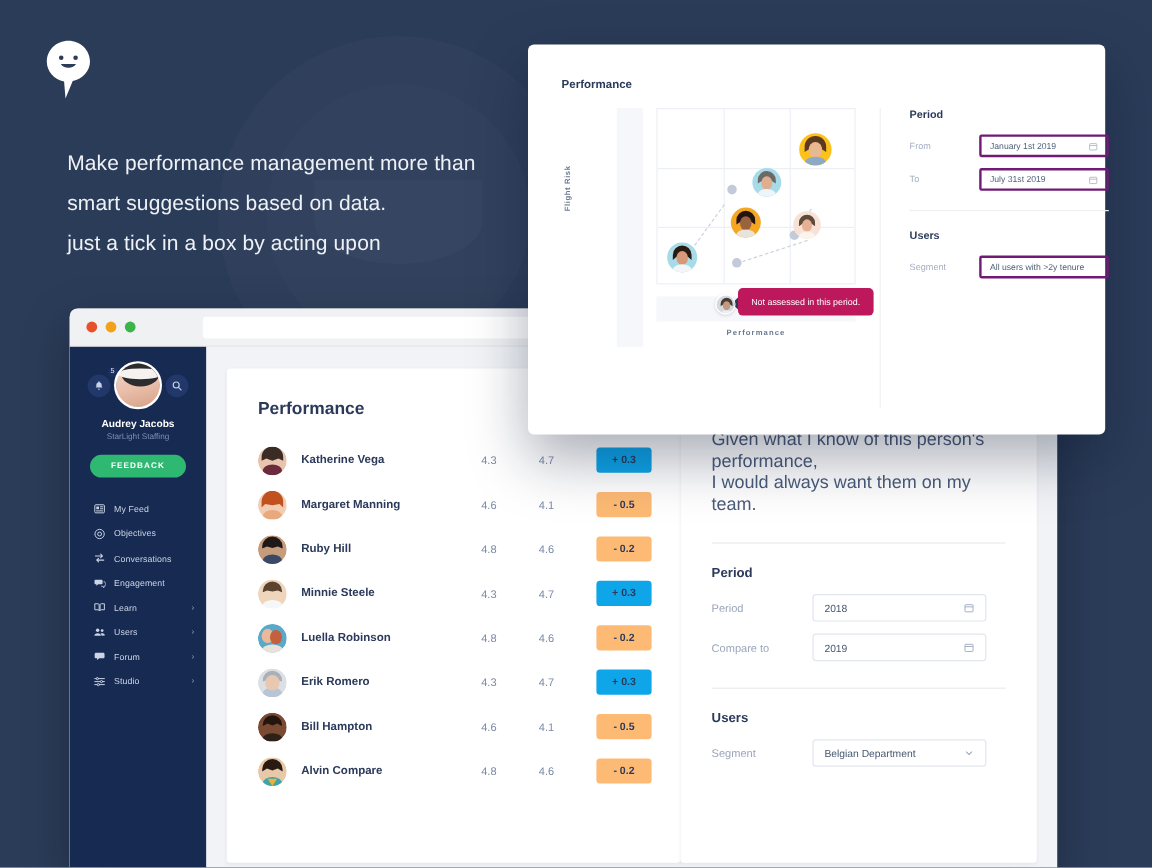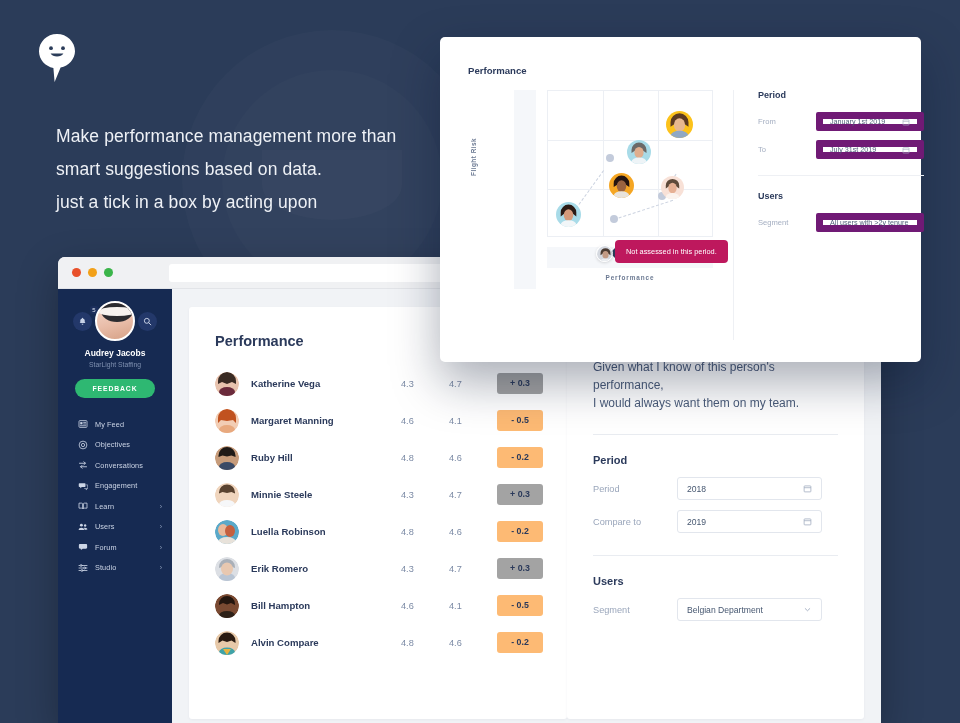--- a/index.html
+++ b/index.html
@@ -271,32 +271,32 @@
     width: 46px;
     height: 21px;
     line-height: 21px;
     border-radius: 3px;
     text-align: center;
     font-size: 8.8px;
     font-weight: 700;
     color: #2b3a5b;
     flex-shrink: 0;
   }
-  .delta-up { background: #a3a3a3; }
+  .delta-up { background: #0ea5e9; }
   .delta-down { background: #fdba74; }
 
   
   .sec-title {
     font-size: 11px;
     font-weight: 700;
     color: #2b3a5b;
     margin-bottom: 11px;
   }
   .question-text {
-    font-size: 12px;
+    font-size: 15px;
     line-height: 18px;
     color: #4b5c7a;
   }
   .divider {
     height: 1px;
     background: #e9ecf1;
     margin: 22px 0 19px 0;
   }
   .field-row {
     display: flex;
@@ -466,21 +466,21 @@
     margin-bottom: 9px;
   }
   .fc-field-label {
     width: 58px;
     font-size: 7.6px;
     color: #a4aec1;
   }
   .fc-field-input {
     width: 108px;
     height: 19px;
-    border: 7px solid #701a75;
+    border: 2px solid #701a75;
     border-radius: 2px;
     display: flex;
     align-items: center;
     padding: 0 7px;
     font-size: 7.2px;
     color: #4e5f79;
     cursor: pointer;
   }
   .fc-field-input .val { flex: 1; }
   .fc-divider {

